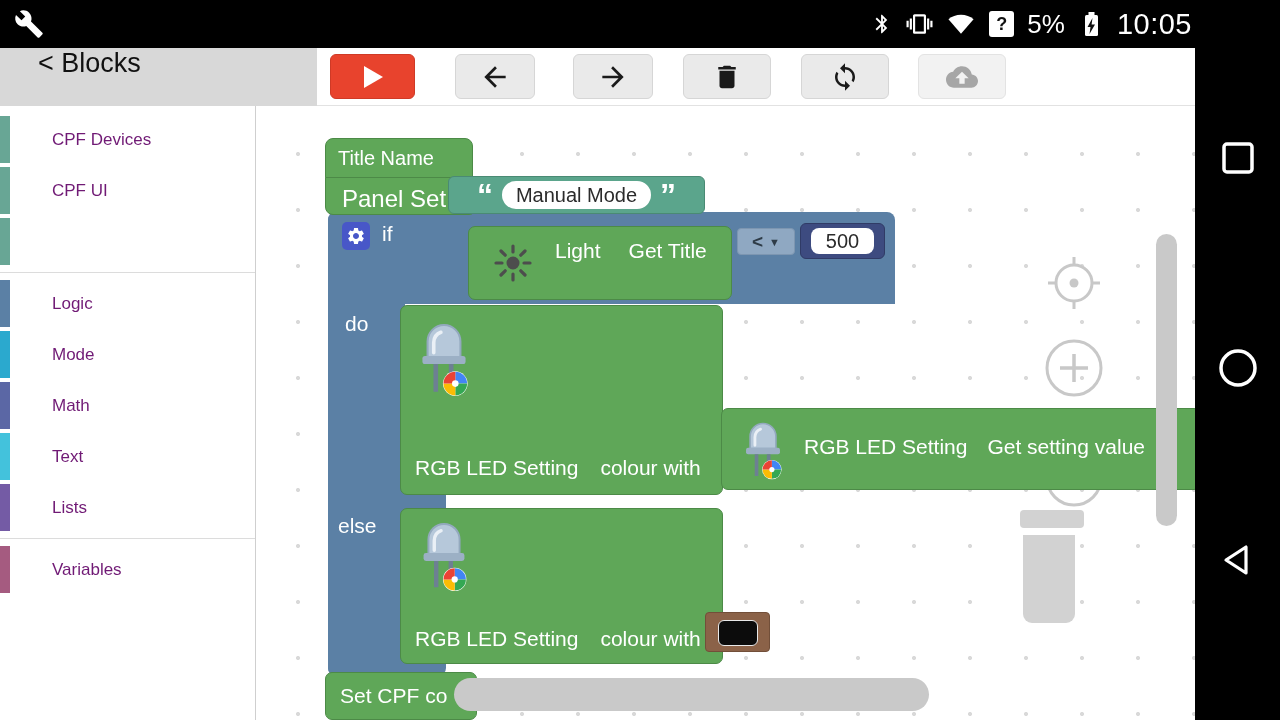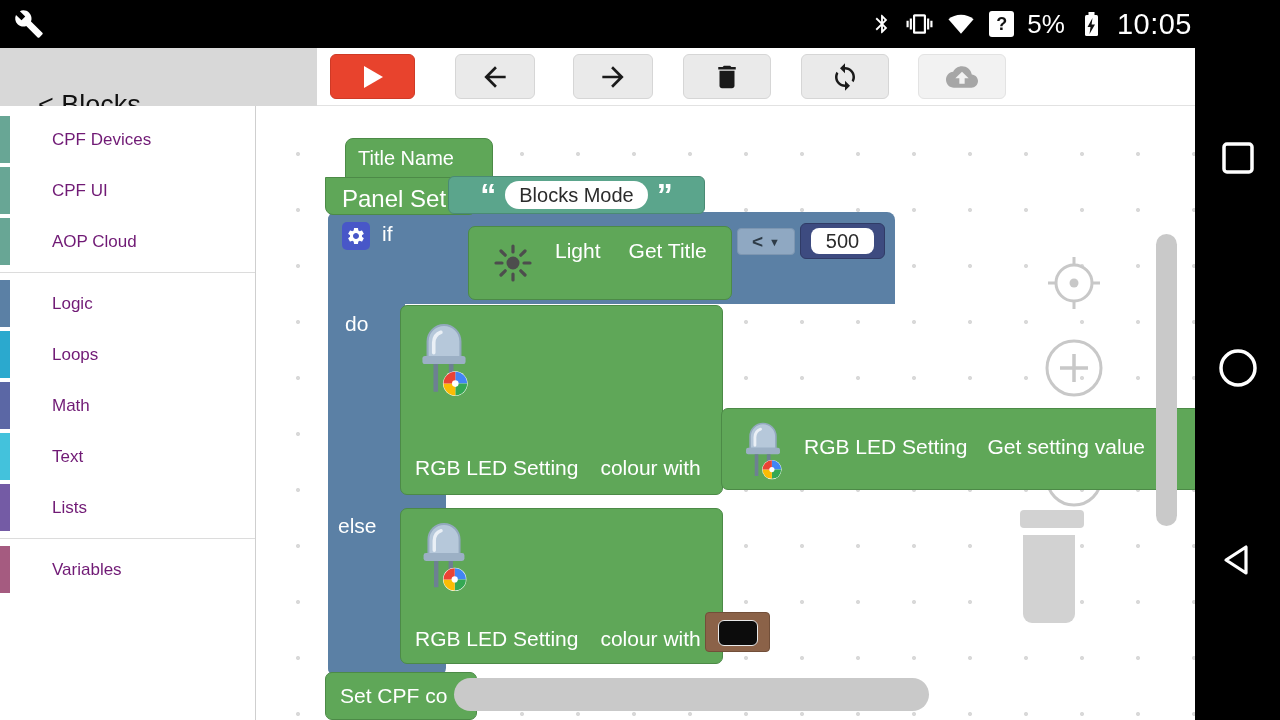--- a/index.html
+++ b/index.html
@@ -13,21 +13,21 @@
   .time{font-size:29px;letter-spacing:.5px}
   .pct{font-size:26px}
   .simq{width:25px;height:26px;background:#fff;border-radius:3px;display:flex;align-items:center;justify-content:center;font-size:18px;font-weight:bold;color:#111}
 
   
   .nav-rail{position:absolute;top:48px;right:0;width:85px;height:672px;background:#000;z-index:9}
   .nav-btn{position:absolute;left:50%;transform:translateX(-50%);background:none;border:none;cursor:pointer;line-height:0}
 
   
   .toolbar{position:absolute;left:0;top:48px;width:1195px;height:58px;background:#fff;border-bottom:1px solid #e2e2e2}
-  .blocks-header{position:absolute;left:0;top:0;width:317px;height:73px;background:#d8d8d8;display:flex;align-items:flex-end;padding-left:38px;font-size:27px;color:#111;cursor:pointer}
+  .blocks-header{position:absolute;left:0;top:0;width:317px;height:73px;background:#d8d8d8;display:flex;align-items:flex-start;padding-left:38px;font-size:27px;color:#111;cursor:pointer}
   .tbtn{position:absolute;top:6px;height:45px;border-radius:6px;background:#eaeaea;border:1px solid #d6d6d6;display:flex;align-items:center;justify-content:center;cursor:pointer;line-height:0}
   .tbtn.play{background:#e8432d;border-color:#cf3a26}
   .tbtn.disabled{background:#f2f2f2;border-color:#e3e3e3}
 
   
   .sidebar{position:absolute;left:0;top:106px;width:256px;height:614px;background:#fff;border-right:1px solid #cfcfcf;padding-top:8px}
   .side-item{position:relative;height:51px;display:flex;align-items:center;cursor:pointer}
   .chip{position:absolute;left:0;top:2px;width:10px;height:47px;background:#999}
   .side-label{margin-left:52px;font-size:17px;color:#701a75;white-space:nowrap}
   .side-divider{height:1px;background:#dcdcdc;margin:5px 0}
@@ -171,30 +171,29 @@
     <div class="side-item">
         <span class="chip" style="background-color: rgb(104, 166, 149);"></span>
         <span class="side-label">CPF Devices</span>
       </div>
     <div class="side-item">
         <span class="chip" style="background-color: rgb(104, 166, 149);"></span>
         <span class="side-label">CPF UI</span>
       </div>
     <div class="side-item">
         <span class="chip" style="background-color: rgb(104, 166, 149);"></span>
-        <span class="side-label">AOP Cloud</span>
       </div>
     <div class="side-divider"></div>
     <div class="side-item">
         <span class="chip" style="background-color: rgb(91, 128, 165);"></span>
         <span class="side-label">Logic</span>
       </div>
     <div class="side-item">
         <span class="chip" style="background-color: rgb(43, 169, 206);"></span>
-        <span class="side-label">Loops</span>
+        <span class="side-label">Mode</span>
       </div>
     <div class="side-item">
         <span class="chip" style="background-color: rgb(91, 103, 165);"></span>
         <span class="side-label">Math</span>
       </div>
     <div class="side-item">
         <span class="chip" style="background-color: rgb(67, 194, 220);"></span>
         <span class="side-label">Text</span>
       </div>
     <div class="side-item">
@@ -242,29 +241,29 @@
     <div class="blue-part" style="left: 72px; top: 556px; width: 118px; height: 14px; border-radius: 0px 0px 8px 8px; background-color: rgb(91, 128, 165);"></div>
     <div class="blk" style="left:86px;top:116px;width:28px;height:28px;border-radius:5px;background:#4857c8;display:flex;align-items:center;justify-content:center;z-index:3;cursor:pointer">
       <span style="line-height:0"><svg width="20" height="20" viewBox="0 0 24 24">
             <path fill="#fff" d="M19.14 12.94c.04-.3.06-.61.06-.94 0-.32-.02-.64-.07-.94l2.03-1.58c.18-.14.23-.41.12-.61l-1.92-3.32c-.12-.22-.37-.29-.59-.22l-2.39.96c-.5-.38-1.03-.7-1.62-.94l-.36-2.54c-.04-.24-.24-.41-.48-.41h-3.84c-.24 0-.43.17-.47.41l-.36 2.54c-.59.24-1.13.57-1.62.94l-2.39-.96c-.22-.08-.47 0-.59.22L2.74 8.87c-.12.21-.08.47.12.61l2.03 1.58c-.05.3-.09.63-.09.94s.02.64.07.94l-2.03 1.58c-.18.14-.23.41-.12.61l1.92 3.32c.12.22.37.29.59.22l2.39-.96c.5.38 1.03.7 1.62.94l.36 2.54c.05.24.24.41.48.41h3.84c.24 0 .44-.17.47-.41l.36-2.54c.59-.24 1.13-.56 1.62-.94l2.39.96c.22.08.47 0 .59-.22l1.92-3.32c.12-.22.07-.47-.12-.61l-2.01-1.58zM12 15.6c-1.98 0-3.6-1.62-3.6-3.6s1.62-3.6 3.6-3.6 3.6 1.62 3.6 3.6-1.62 3.6-3.6 3.6z"></path>
           </svg></span>
     </div>
     <span class="blabel" style="left:126px;top:116px">if</span>
     <span class="blabel" style="left:89px;top:206px">do</span>
     <span class="blabel" style="left:82px;top:408px">else</span>
 
-    <div class="blk green" style="left: 69px; top: 32px; width: 148px; height: 40px; border-radius: 8px 8px 0px 0px; background-color: rgb(95, 167, 88); margin-left: 20px;">
+    <div class="blk green" style="left: 69px; top: 32px; width: 148px; height: 40px; border-radius: 8px 8px 0px 0px; background-color: rgb(95, 167, 88);">
       <span class="brow" style="left:12px;top:8px;font-size:20px">Title Name</span>
     </div>
     <div class="blk green" style="left: 69px; top: 71px; width: 152px; height: 38px; border-radius: 0px 0px 8px 8px; background-color: rgb(95, 167, 88);">
       <span class="brow" style="left:16px;top:7px;font-size:24px">Panel Set</span>
     </div>
     <div class="blk" style="left:192px;top:70px;width:257px;height:38px;background:#5ba58c;border:1px solid #4a8a74;border-radius:6px;display:flex;align-items:center;justify-content:center;gap:9px;z-index:3">
       <span class="quote">“</span>
-      <span class="field-pill">Blocks Mode</span>
+      <span class="field-pill">Manual Mode</span>
       <span class="quote">”</span>
     </div>
 
     <div class="blk green" style="left: 212px; top: 120px; width: 264px; height: 74px; z-index: 3; background-color: rgb(95, 167, 88);">
       <svg style="position:absolute;left:24px;top:16px" width="40" height="40" viewBox="0 0 40 40">
           <use href="#sun-g"></use>
         </svg>
       <span class="brow" style="left:86px;top:12px;gap:28px">
         <span>Light</span>
         <span>Get Title</span>

